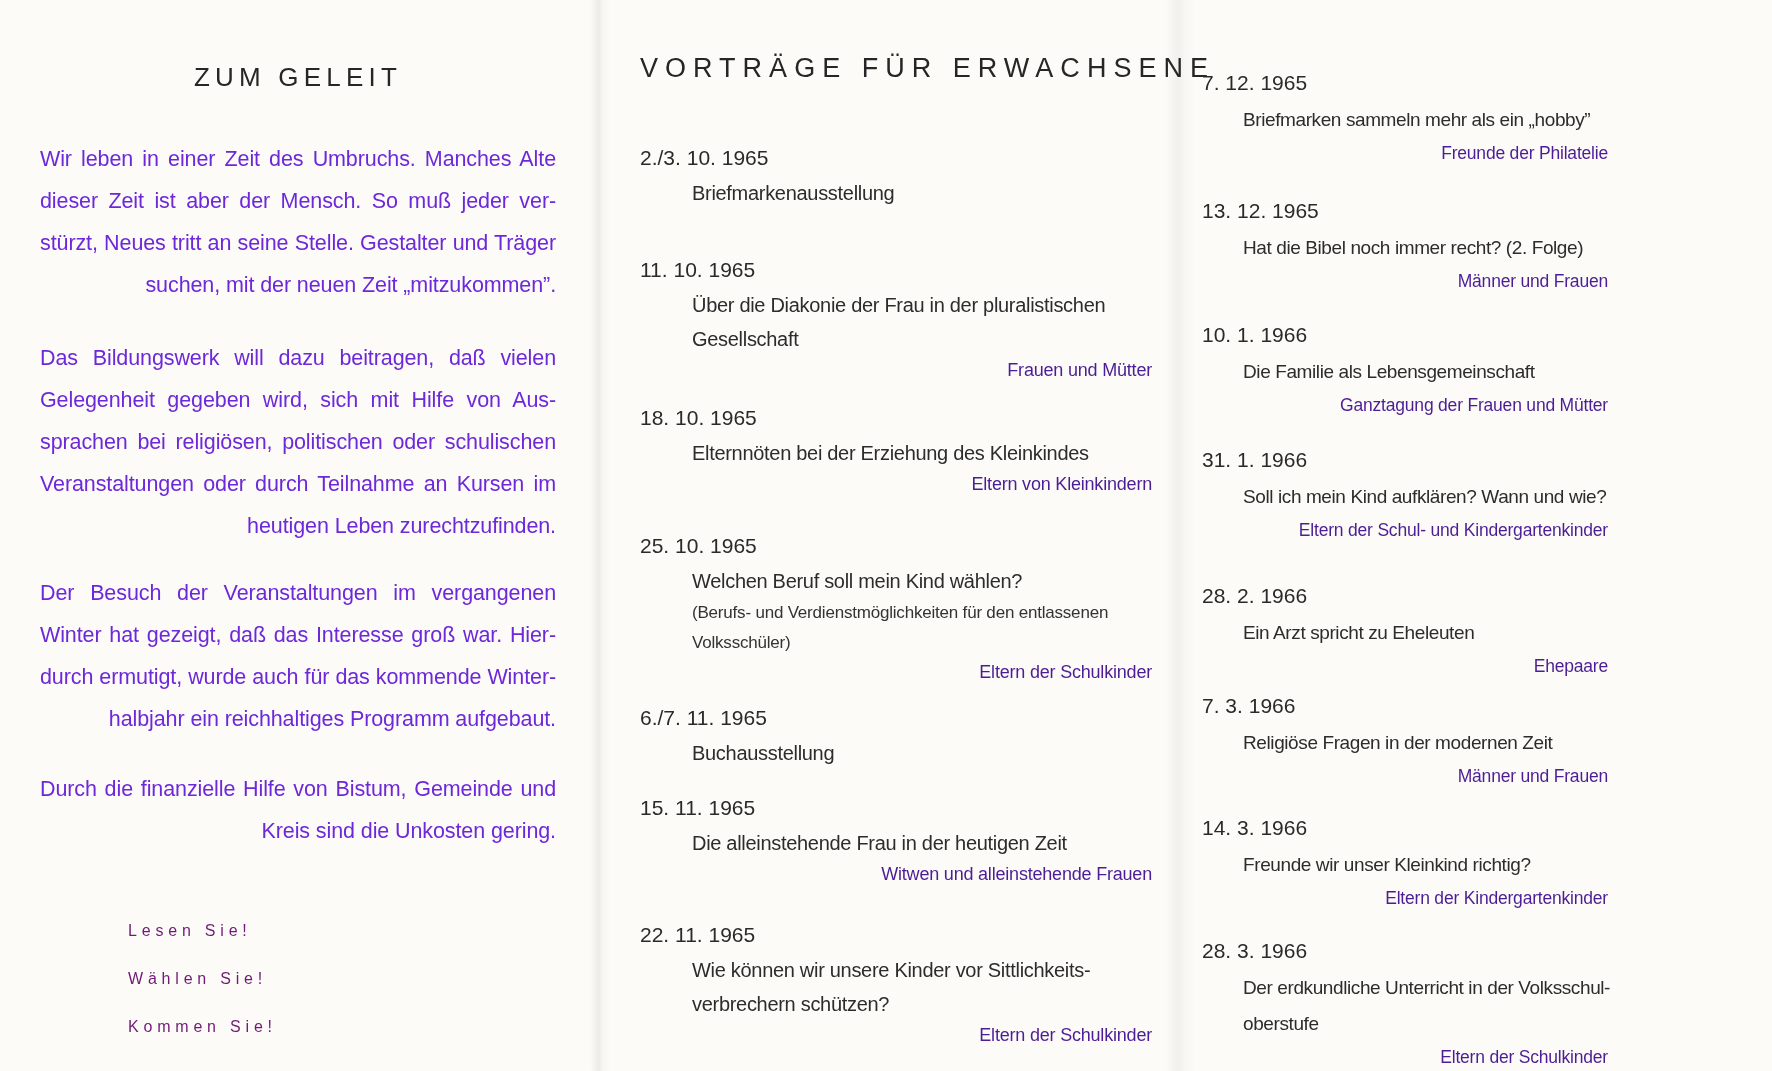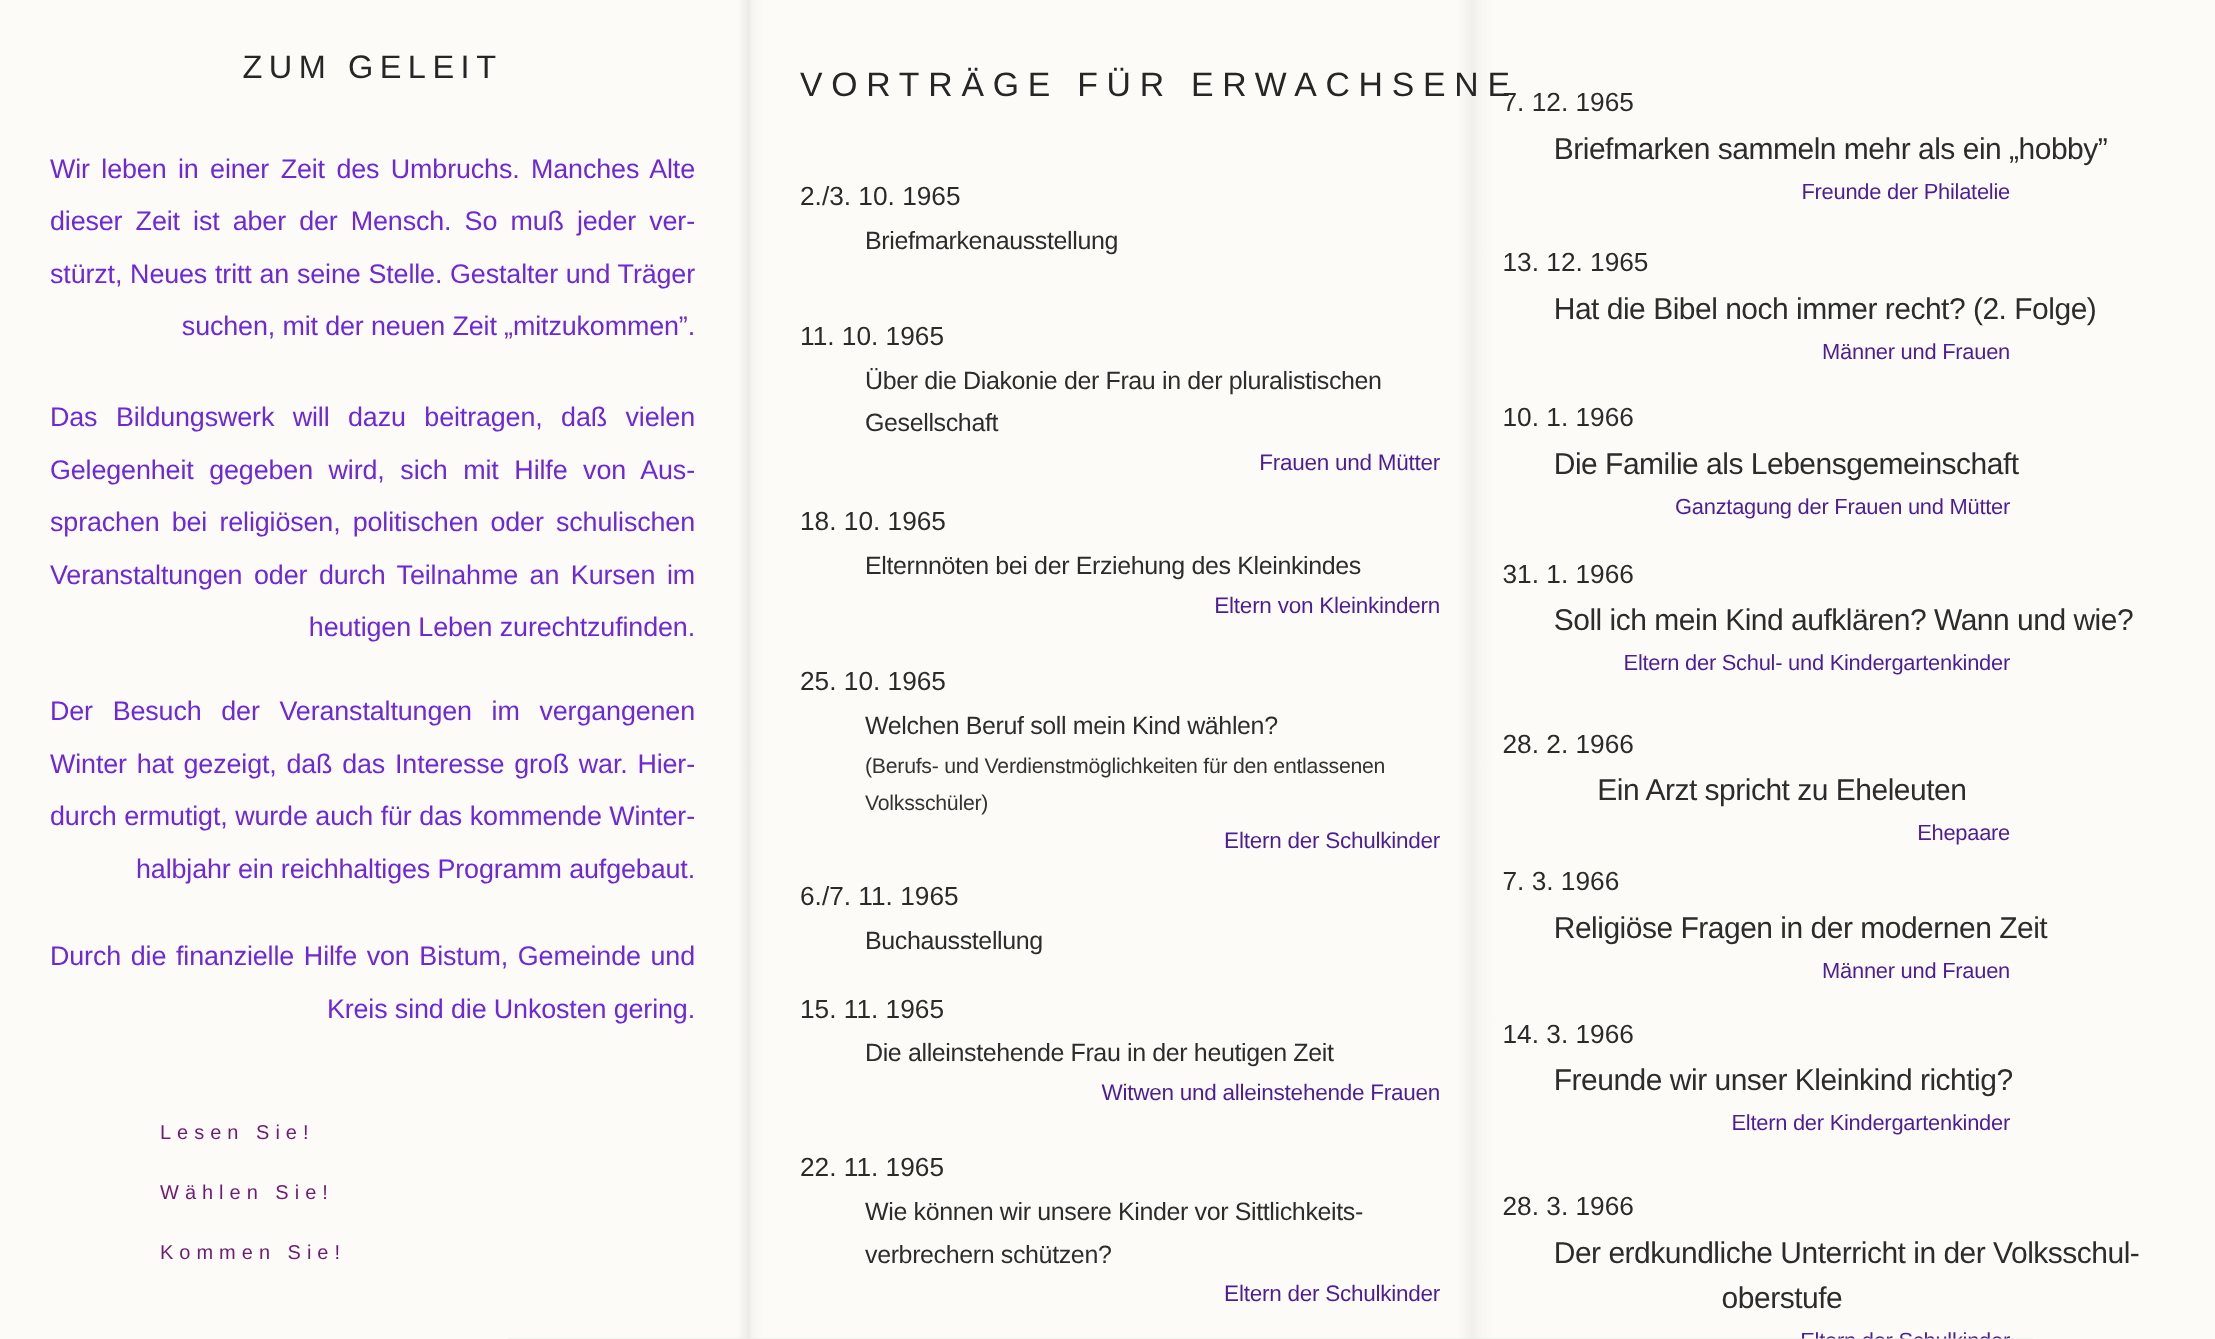--- a/index.html
+++ b/index.html
@@ -12,21 +12,21 @@
     color:#2e2e2e;
     -webkit-font-smoothing:antialiased;
   }
   
   .crease{position:absolute;top:0;height:1071px;pointer-events:none;}
   .crease-1{left:590px;width:20px;
     background:linear-gradient(90deg,rgba(150,148,142,0) 0%,rgba(150,148,142,0.16) 45%,rgba(190,188,182,0.10) 60%,rgba(150,148,142,0) 100%);}
   .crease-2{left:1166px;width:30px;
     background:linear-gradient(90deg,rgba(150,148,142,0) 0%,rgba(165,163,157,0.13) 40%,rgba(200,198,192,0.08) 65%,rgba(150,148,142,0) 100%);}
 
-  .col{position:absolute;top:38px;}
+  .col{position:absolute;top:62px;}
   .col-left{left:40px;width:516px;}
   .col-mid{left:640px;width:512px;top:52px;}
   .col-right{left:1202px;width:406px;top:64px;}
 
   .heading{
     font-size:26px;line-height:30px;font-weight:400;
     letter-spacing:0.20em;color:#262626;
     text-align:center;margin:0;white-space:nowrap;
   }
   .col-mid .heading{
@@ -55,29 +55,29 @@
 
   .col-mid .event:nth-of-type(1){margin-bottom:41px;}
   .col-mid .event:nth-of-type(2){margin-bottom:15px;}
   .col-mid .event:nth-of-type(3){margin-bottom:29px;}
   .col-mid .event:nth-of-type(4){margin-bottom:13px;}
   .col-mid .event:nth-of-type(5){margin-bottom:19px;}
   .col-mid .event:nth-of-type(6){margin-bottom:28px;}
 
   .col-right .events{margin-top:0;}
   .col-right .event .date{line-height:38px;}
-  .col-right .event .title-line{font-size:24px;line-height:36px;letter-spacing:-0.4px;margin-left:41px;text-align:center;}
+  .col-right .event .title-line{font-size:19px;line-height:36px;letter-spacing:-0.4px;margin-left:41px;}
   .col-right .event .audience{font-size:17.5px;line-height:30px;}
   .col-right .event:nth-of-type(1){margin-bottom:24px;}
   .col-right .event:nth-of-type(2){margin-bottom:20px;}
   .col-right .event:nth-of-type(3){margin-bottom:21px;}
   .col-right .event:nth-of-type(4){margin-bottom:32px;}
   .col-right .event:nth-of-type(5){margin-bottom:6px;}
   .col-right .event:nth-of-type(6){margin-bottom:18px;}
-  .col-right .event:nth-of-type(7){margin-bottom:34px;}
+  .col-right .event:nth-of-type(7){margin-bottom:19px;}
 </style>
 </head>
 <body>
 
 <div class="page">
 
   <div class="crease crease-1"></div>
   <div class="crease crease-2"></div>
 
   <div class="col col-left">

